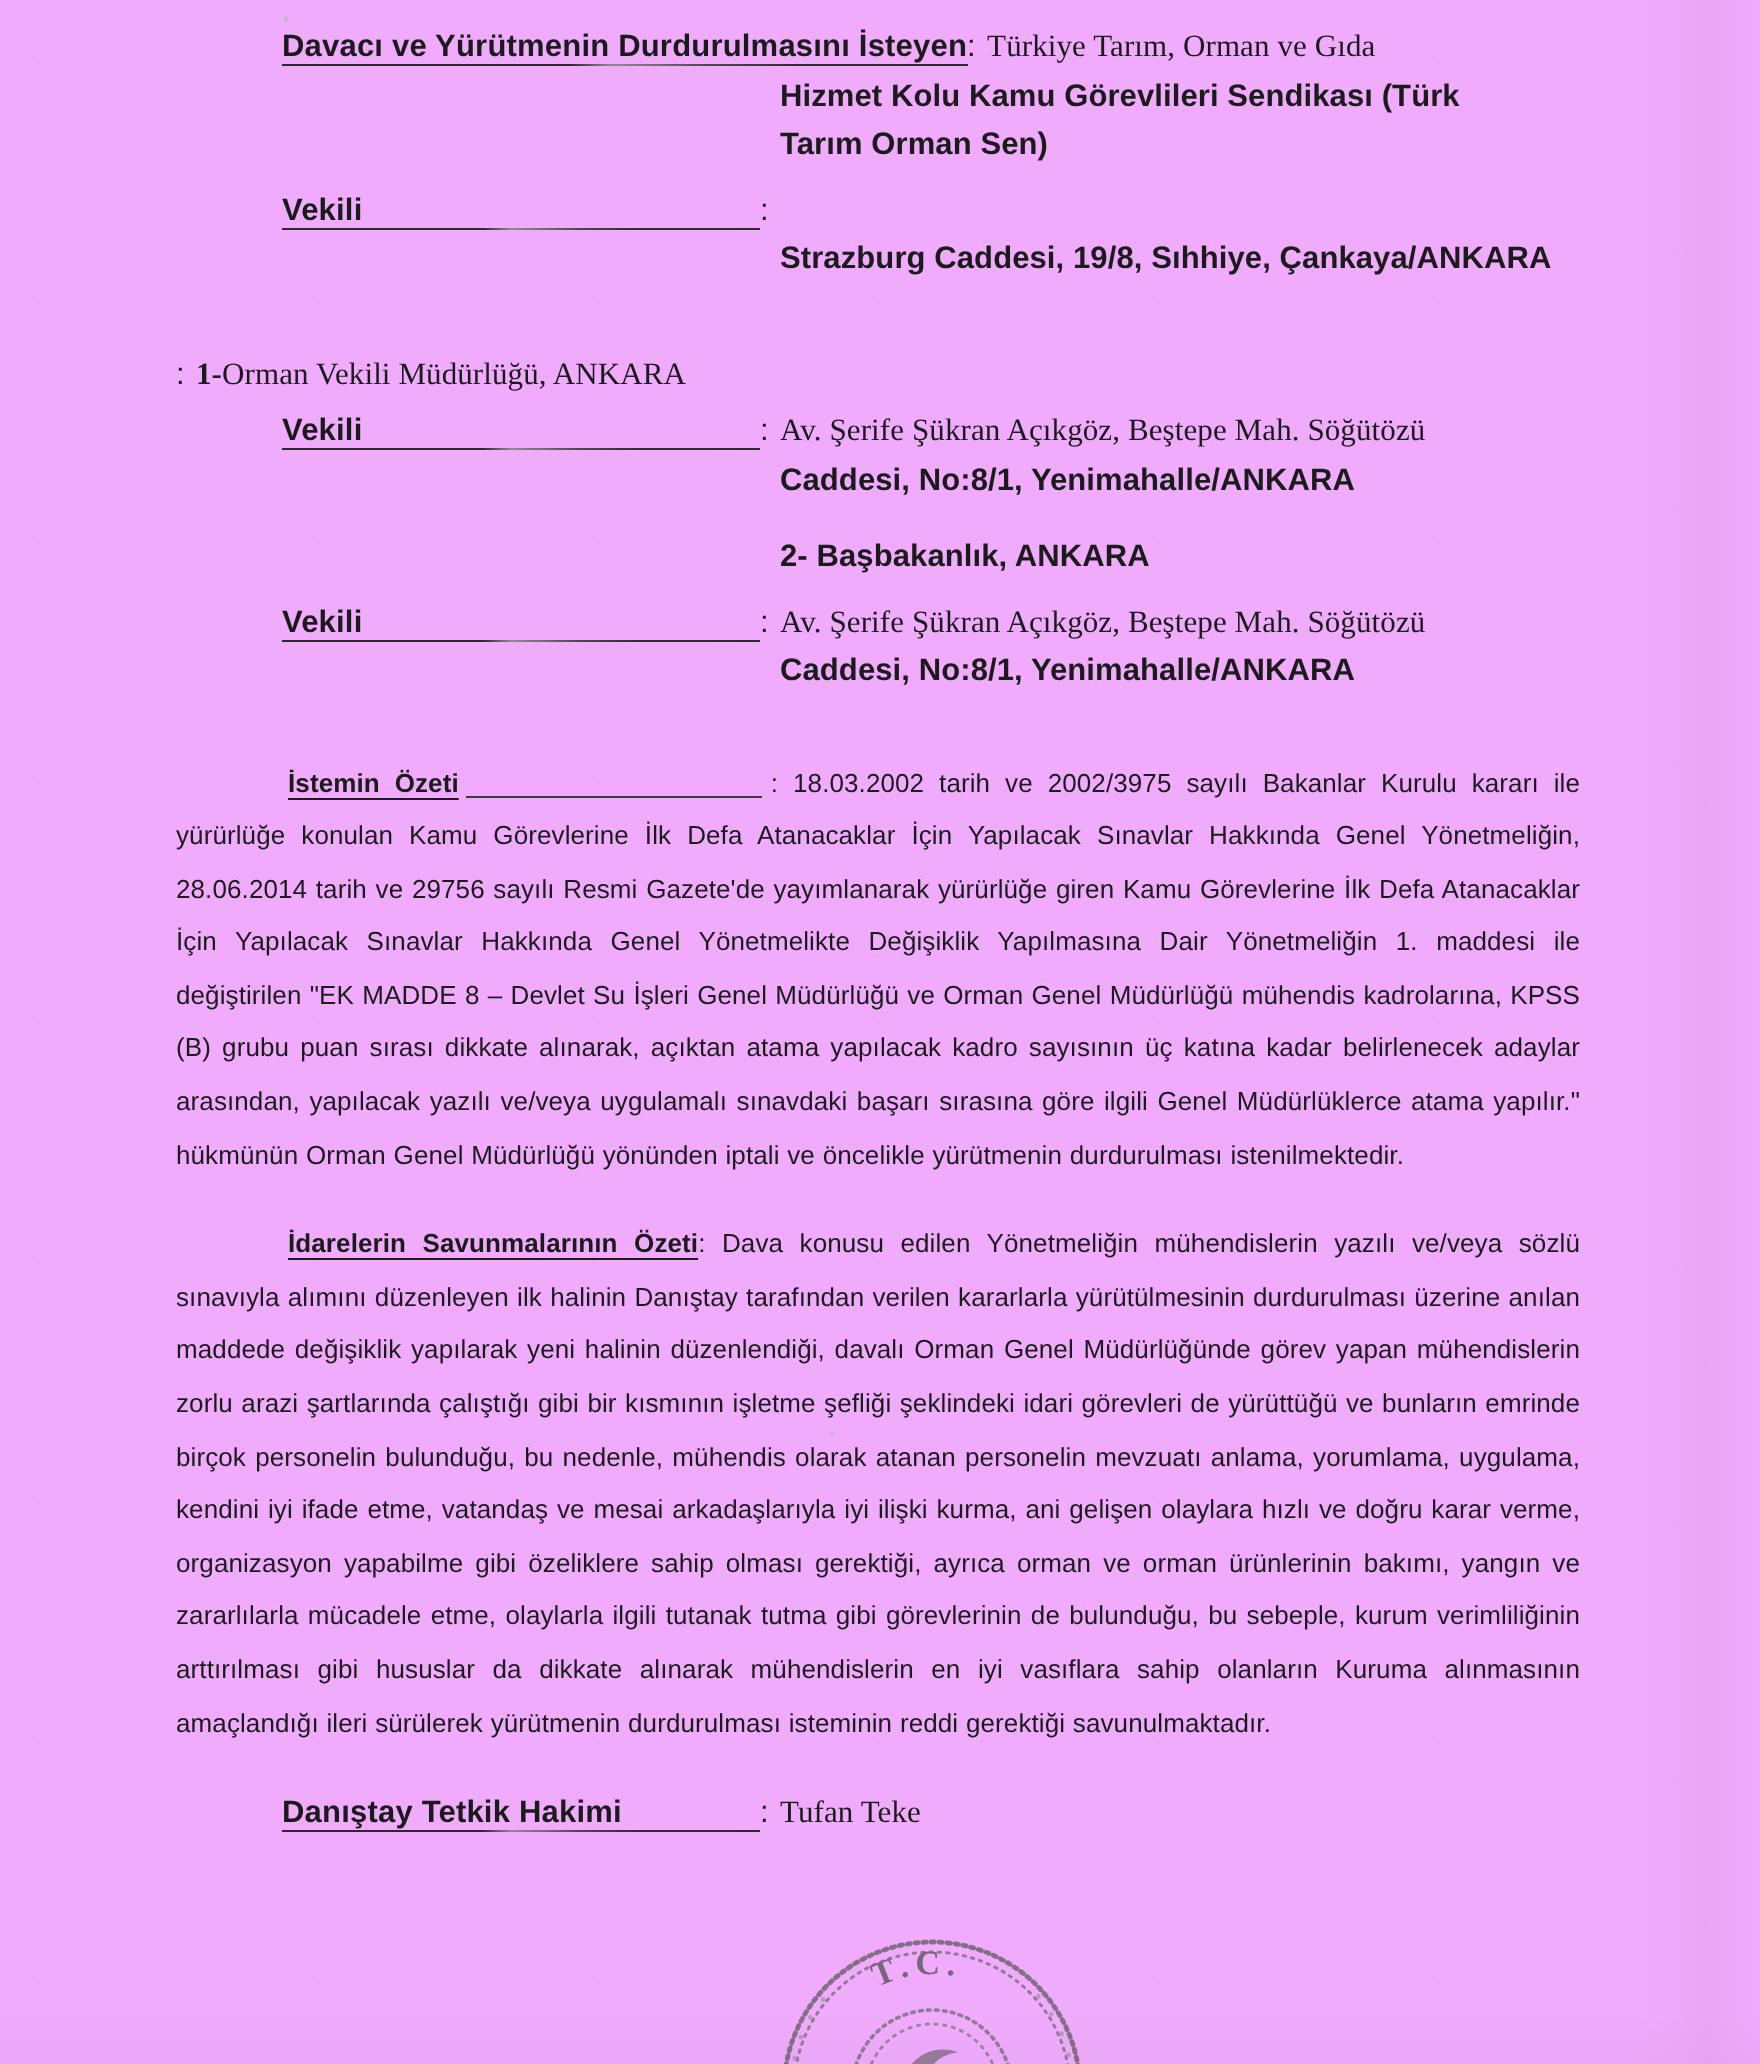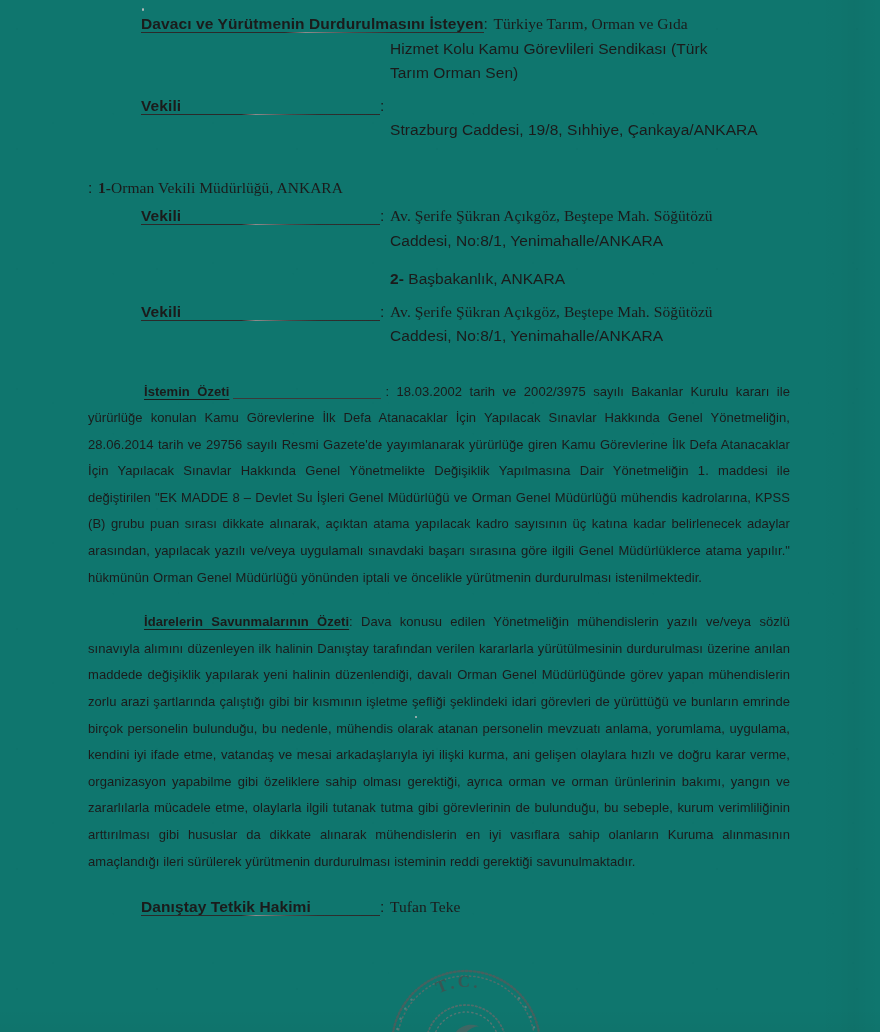--- a/index.html
+++ b/index.html
@@ -13,21 +13,21 @@
     position: relative;
     overflow: hidden;
     font-family: "Liberation Sans", sans-serif;
     color: #1b1b1b;
   }
 
   
   #page {
     position: absolute;
     inset: 0;
-    background: #0f766e;
+    background: #f0abfc;
   }
   
   #scan-edge-right {
     position: absolute;
     top: 0;
     right: 0;
     width: 62px;
     height: 100%;
     background: linear-gradient(to right,
        rgba(0,0,0,0.000) 0%,
@@ -120,20 +120,21 @@
   .kv-cont {
     display: flex;
     padding: 0 92px 0 88px;
   }
   .kv-cont .spacer { flex: 0 0 302px; }
   .kv-cont .text {
     flex: 1 1 auto;
     font-size: 15.5px;
     line-height: 24.5px;
     letter-spacing: .05px;
+    font-weight: bold;
   }
 
   
   .para {
     padding: 0 90px 0 88px;
     font-size: 13px;
     line-height: 26.6px;
     text-align: justify;
     text-align-last: left;
     letter-spacing: .05px;

